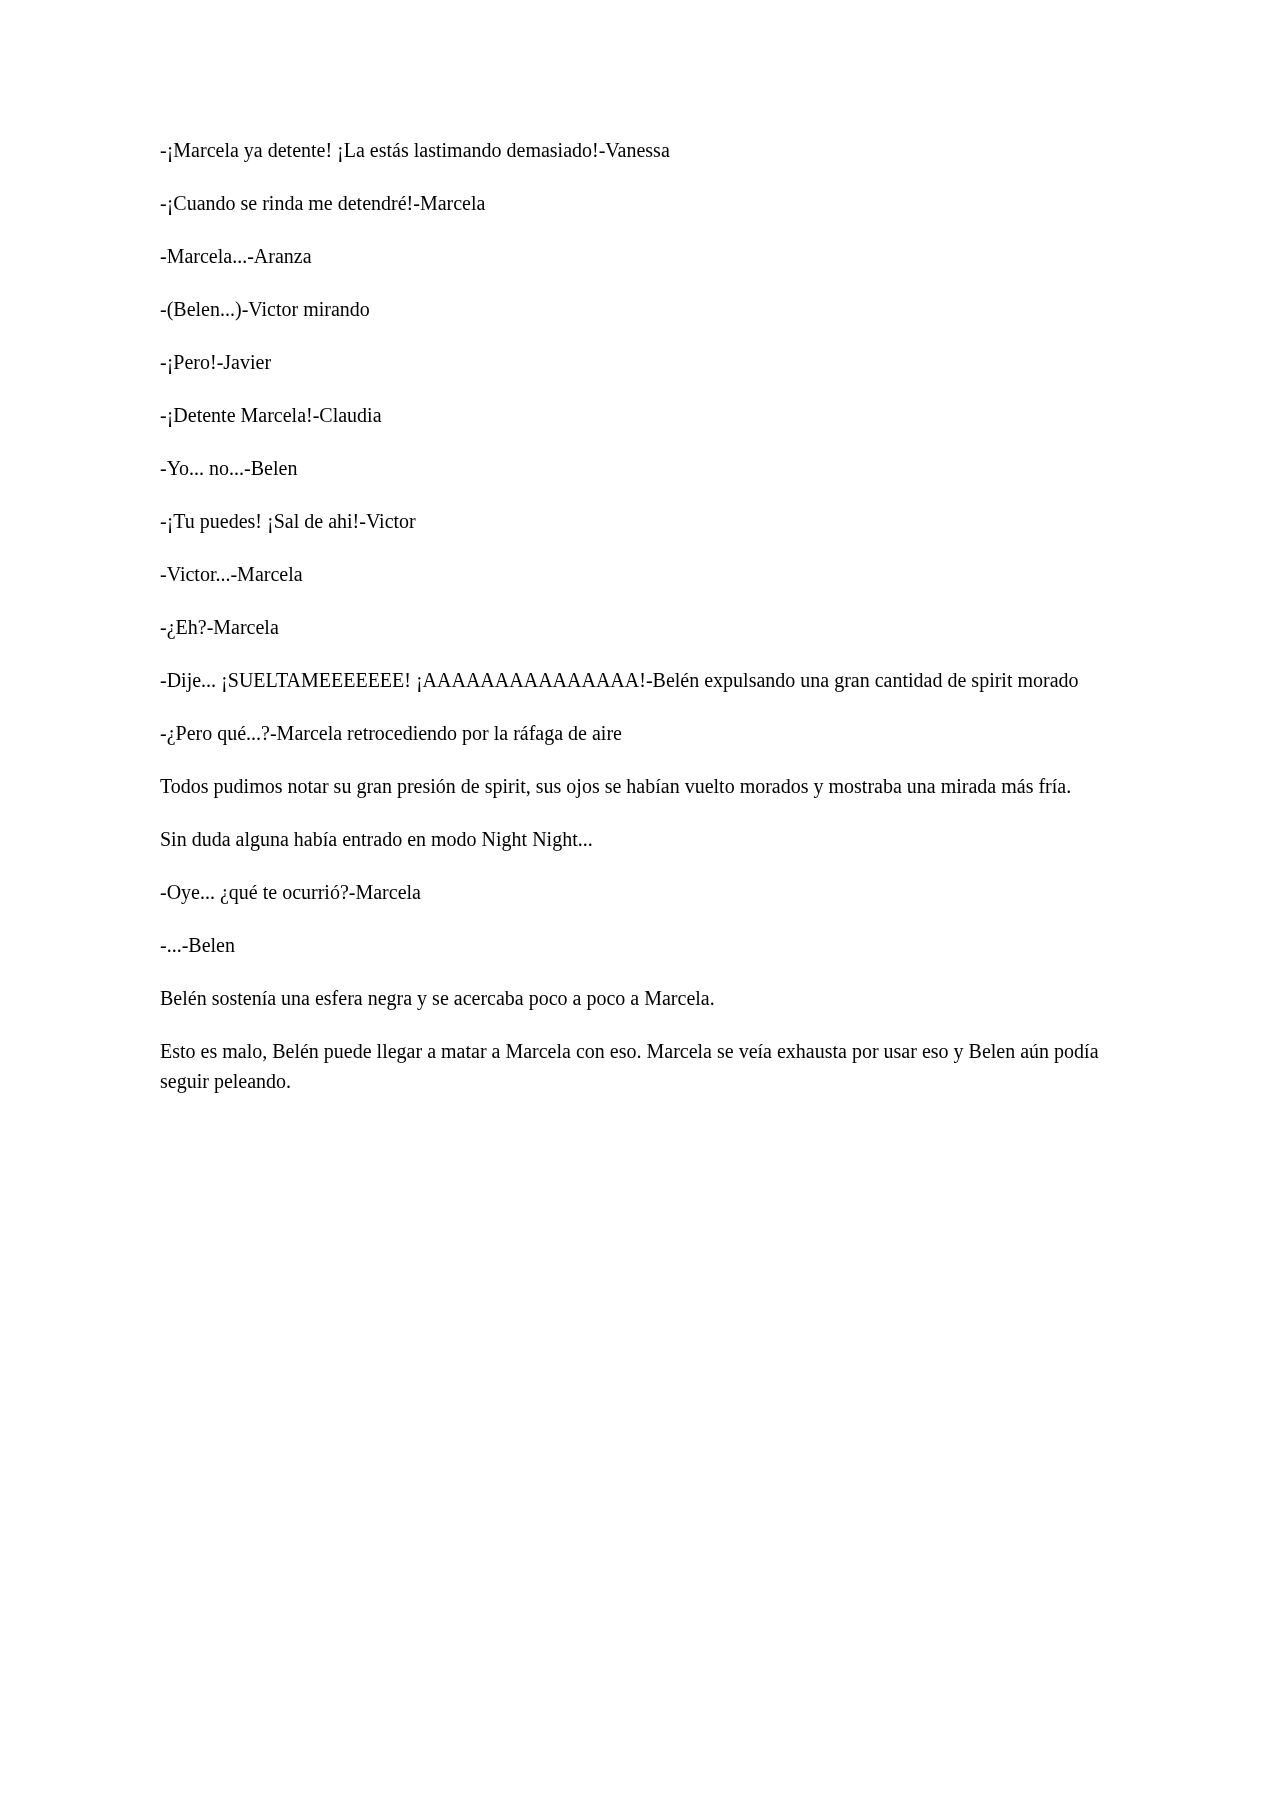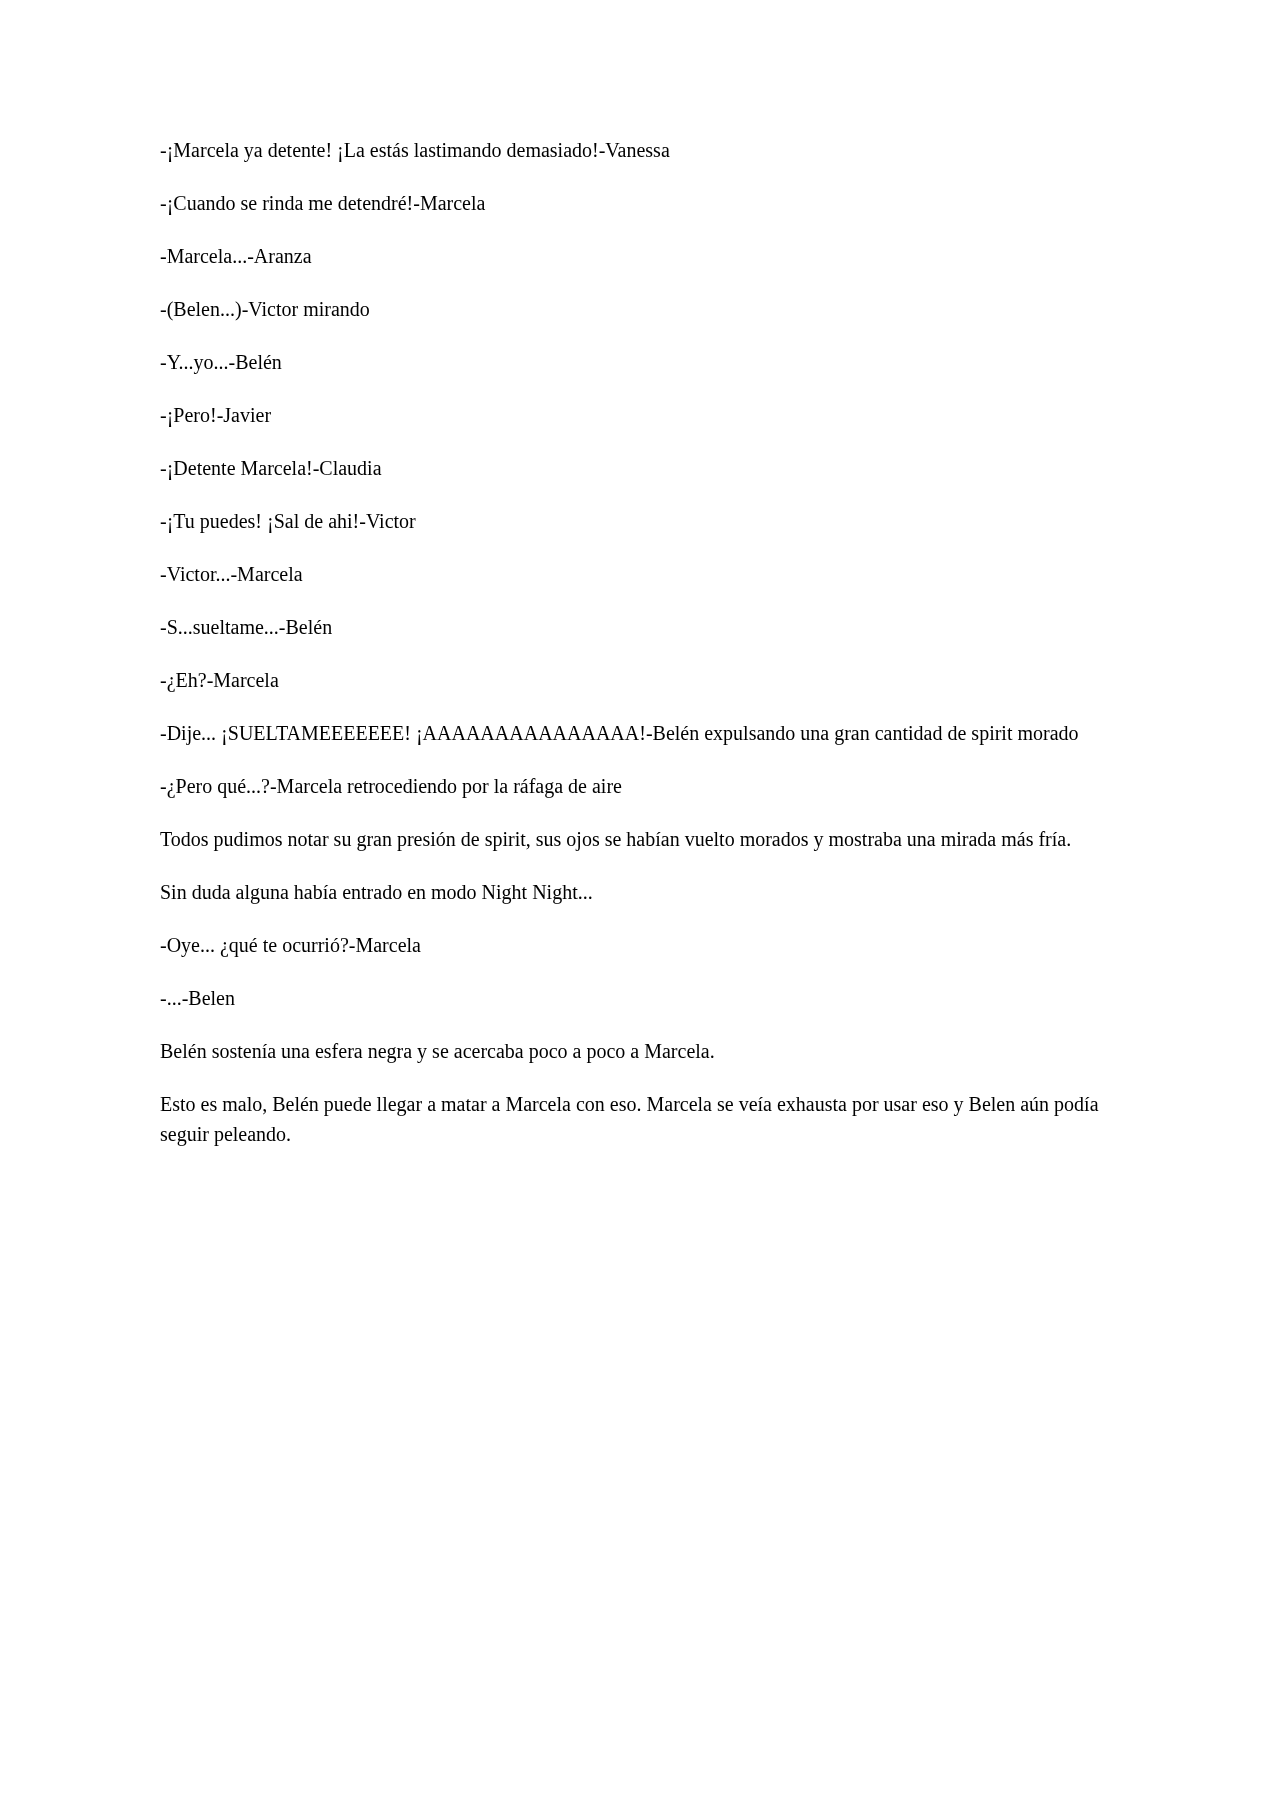--- a/index.html
+++ b/index.html
@@ -30,26 +30,25 @@
 </style>
 </head>
 <body>
 
 <div class="page">
   <div class="content">
     <p>-¡Marcela ya detente! ¡La estás lastimando demasiado!-Vanessa</p>
     <p>-¡Cuando se rinda me detendré!-Marcela</p>
     <p>-Marcela...-Aranza</p>
     <p>-(Belen...)-Victor mirando</p>
-    <p>-Y...yo...-Belén</p>
     <p>-¡Pero!-Javier</p>
     <p>-¡Detente Marcela!-Claudia</p>
+    <p>-Yo... no...-Belen</p>
     <p>-¡Tu puedes! ¡Sal de ahi!-Victor</p>
     <p>-Victor...-Marcela</p>
-    <p>-S...sueltame...-Belén</p>
     <p>-¿Eh?-Marcela</p>
     <p>-Dije... ¡SUELTAMEEEEEEE! ¡AAAAAAAAAAAAAAA!-Belén expulsando una gran cantidad de spirit morado</p>
     <p>-¿Pero qué...?-Marcela retrocediendo por la ráfaga de aire</p>
     <p>Todos pudimos notar su gran presión de spirit, sus ojos se habían vuelto morados y mostraba una mirada más fría.</p>
     <p>Sin duda alguna había entrado en modo Night Night...</p>
     <p>-Oye... ¿qué te ocurrió?-Marcela</p>
     <p>-...-Belen</p>
     <p>Belén sostenía una esfera negra y se acercaba poco a poco a Marcela.</p>
     <p>Esto es malo, Belén puede llegar a matar a Marcela con eso. Marcela se veía exhausta por usar eso y Belen aún podía seguir peleando.</p>
   </div>

